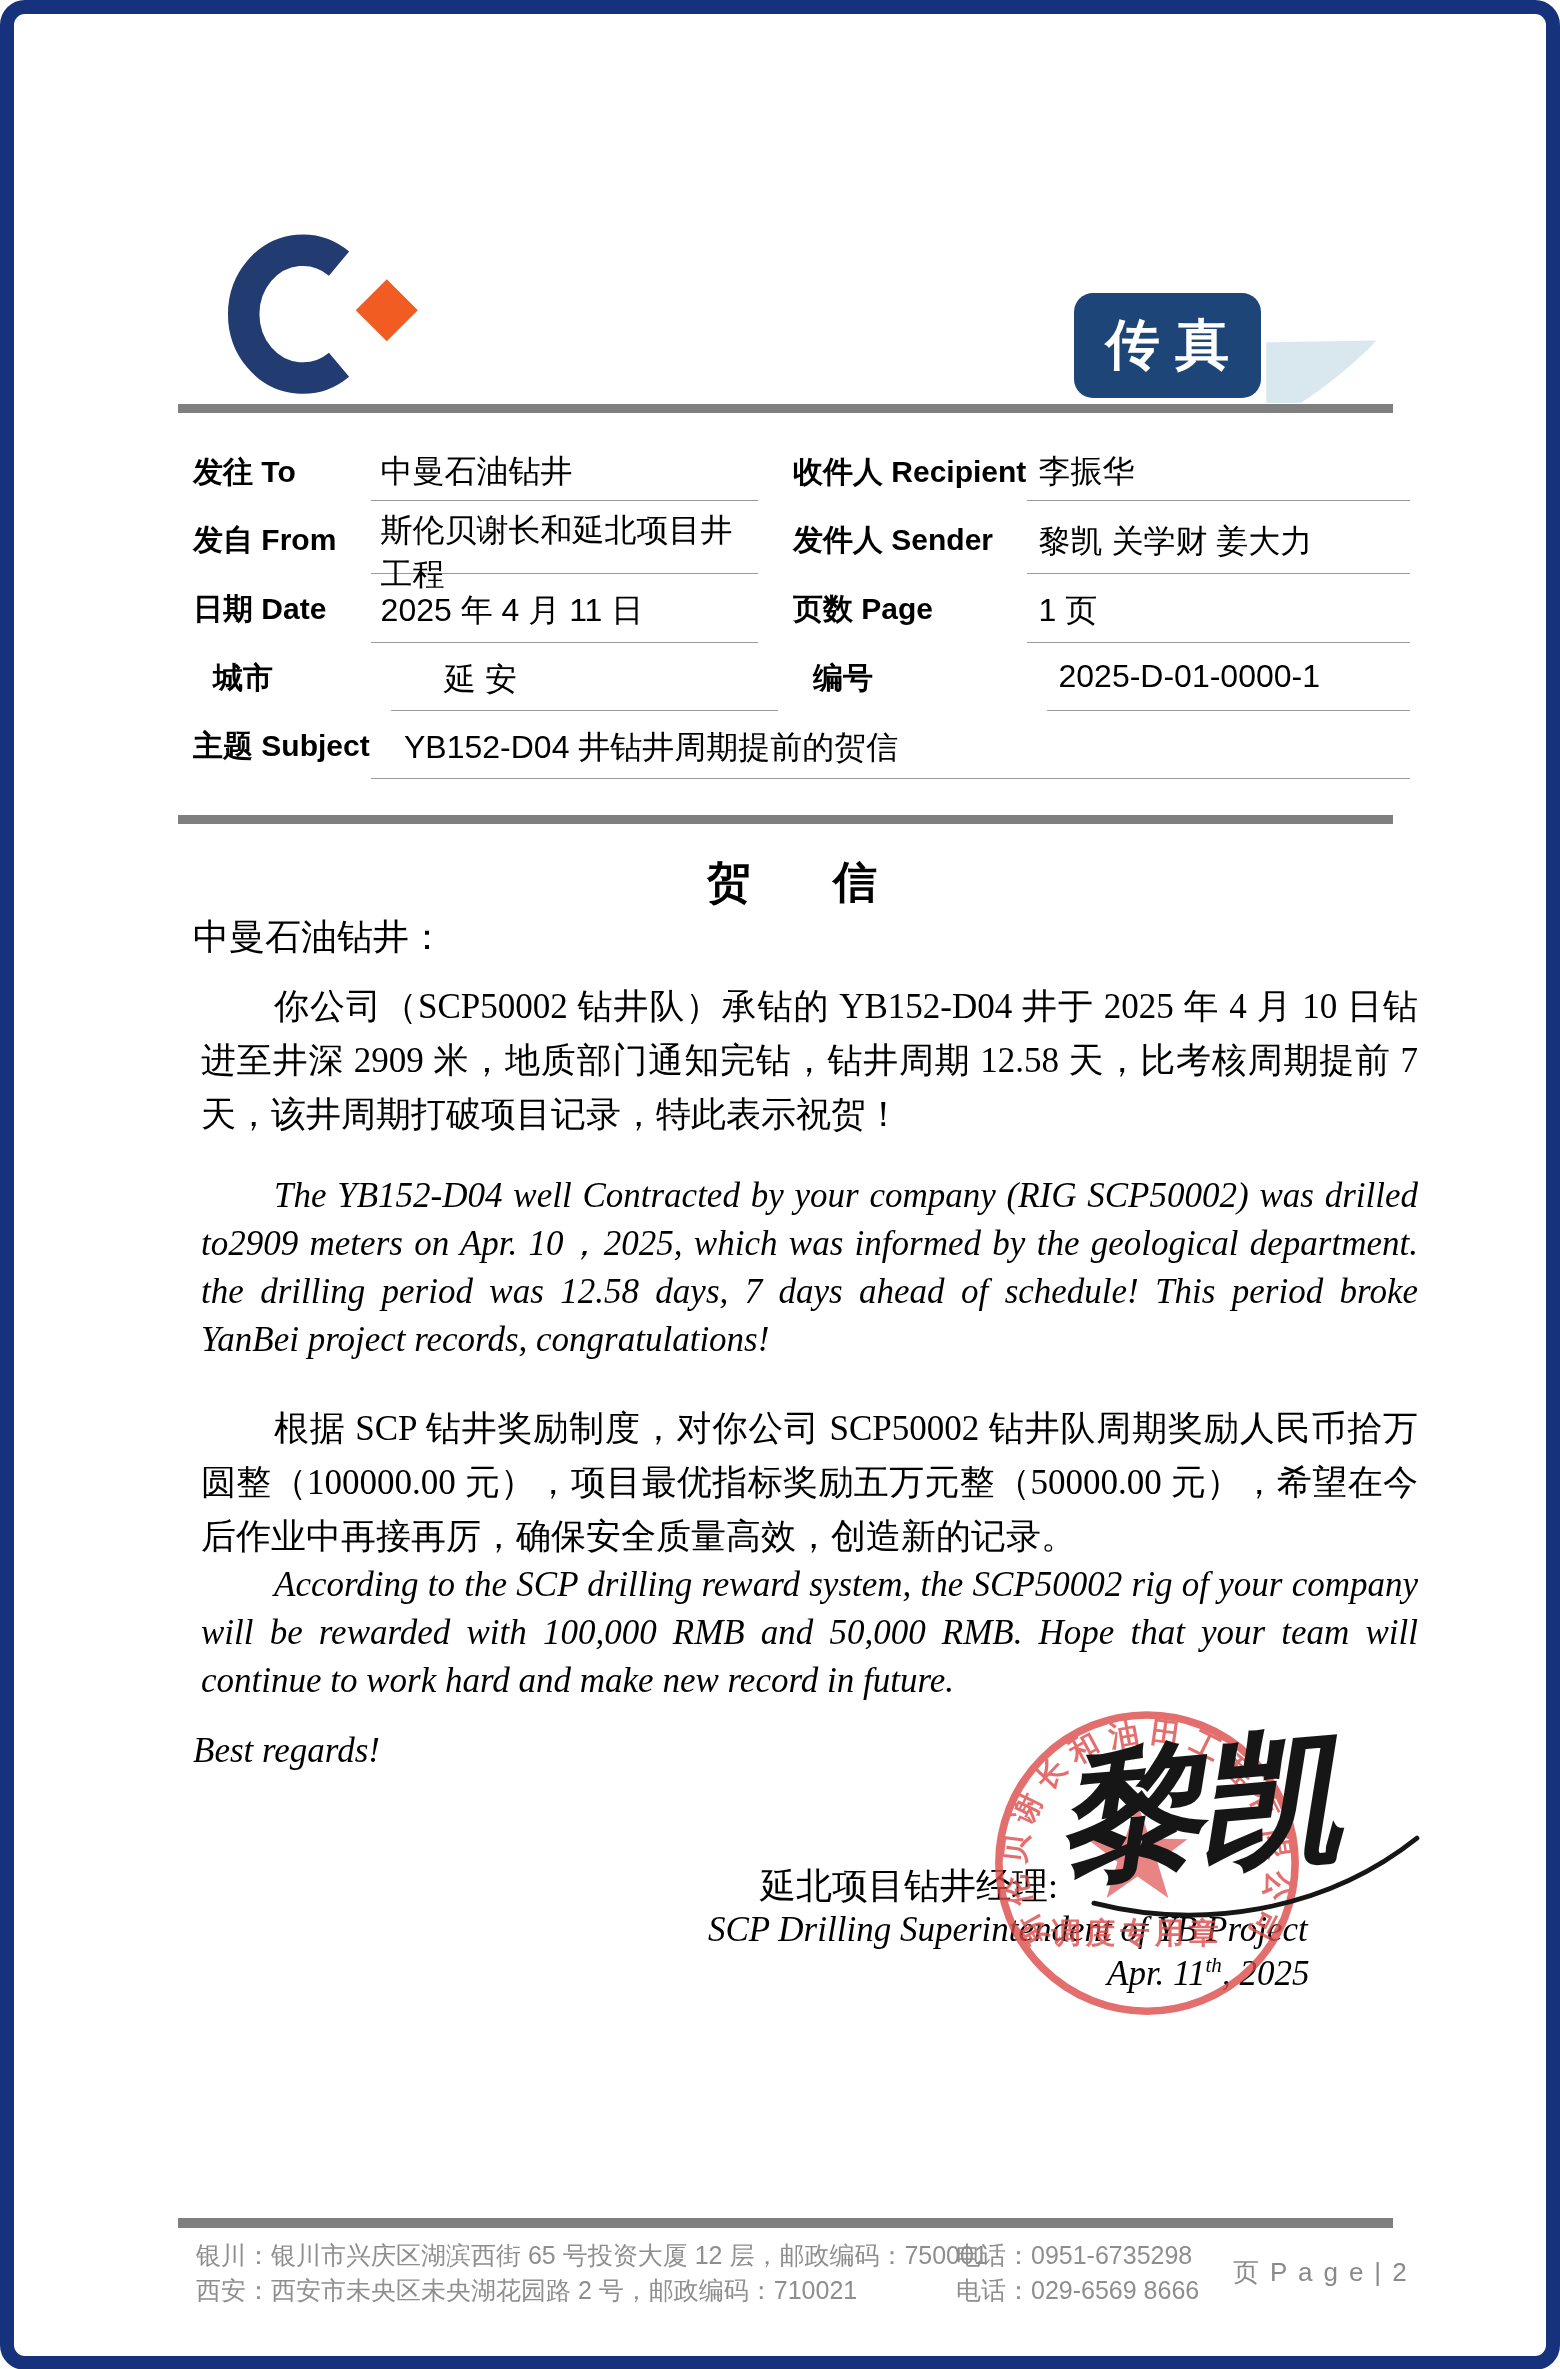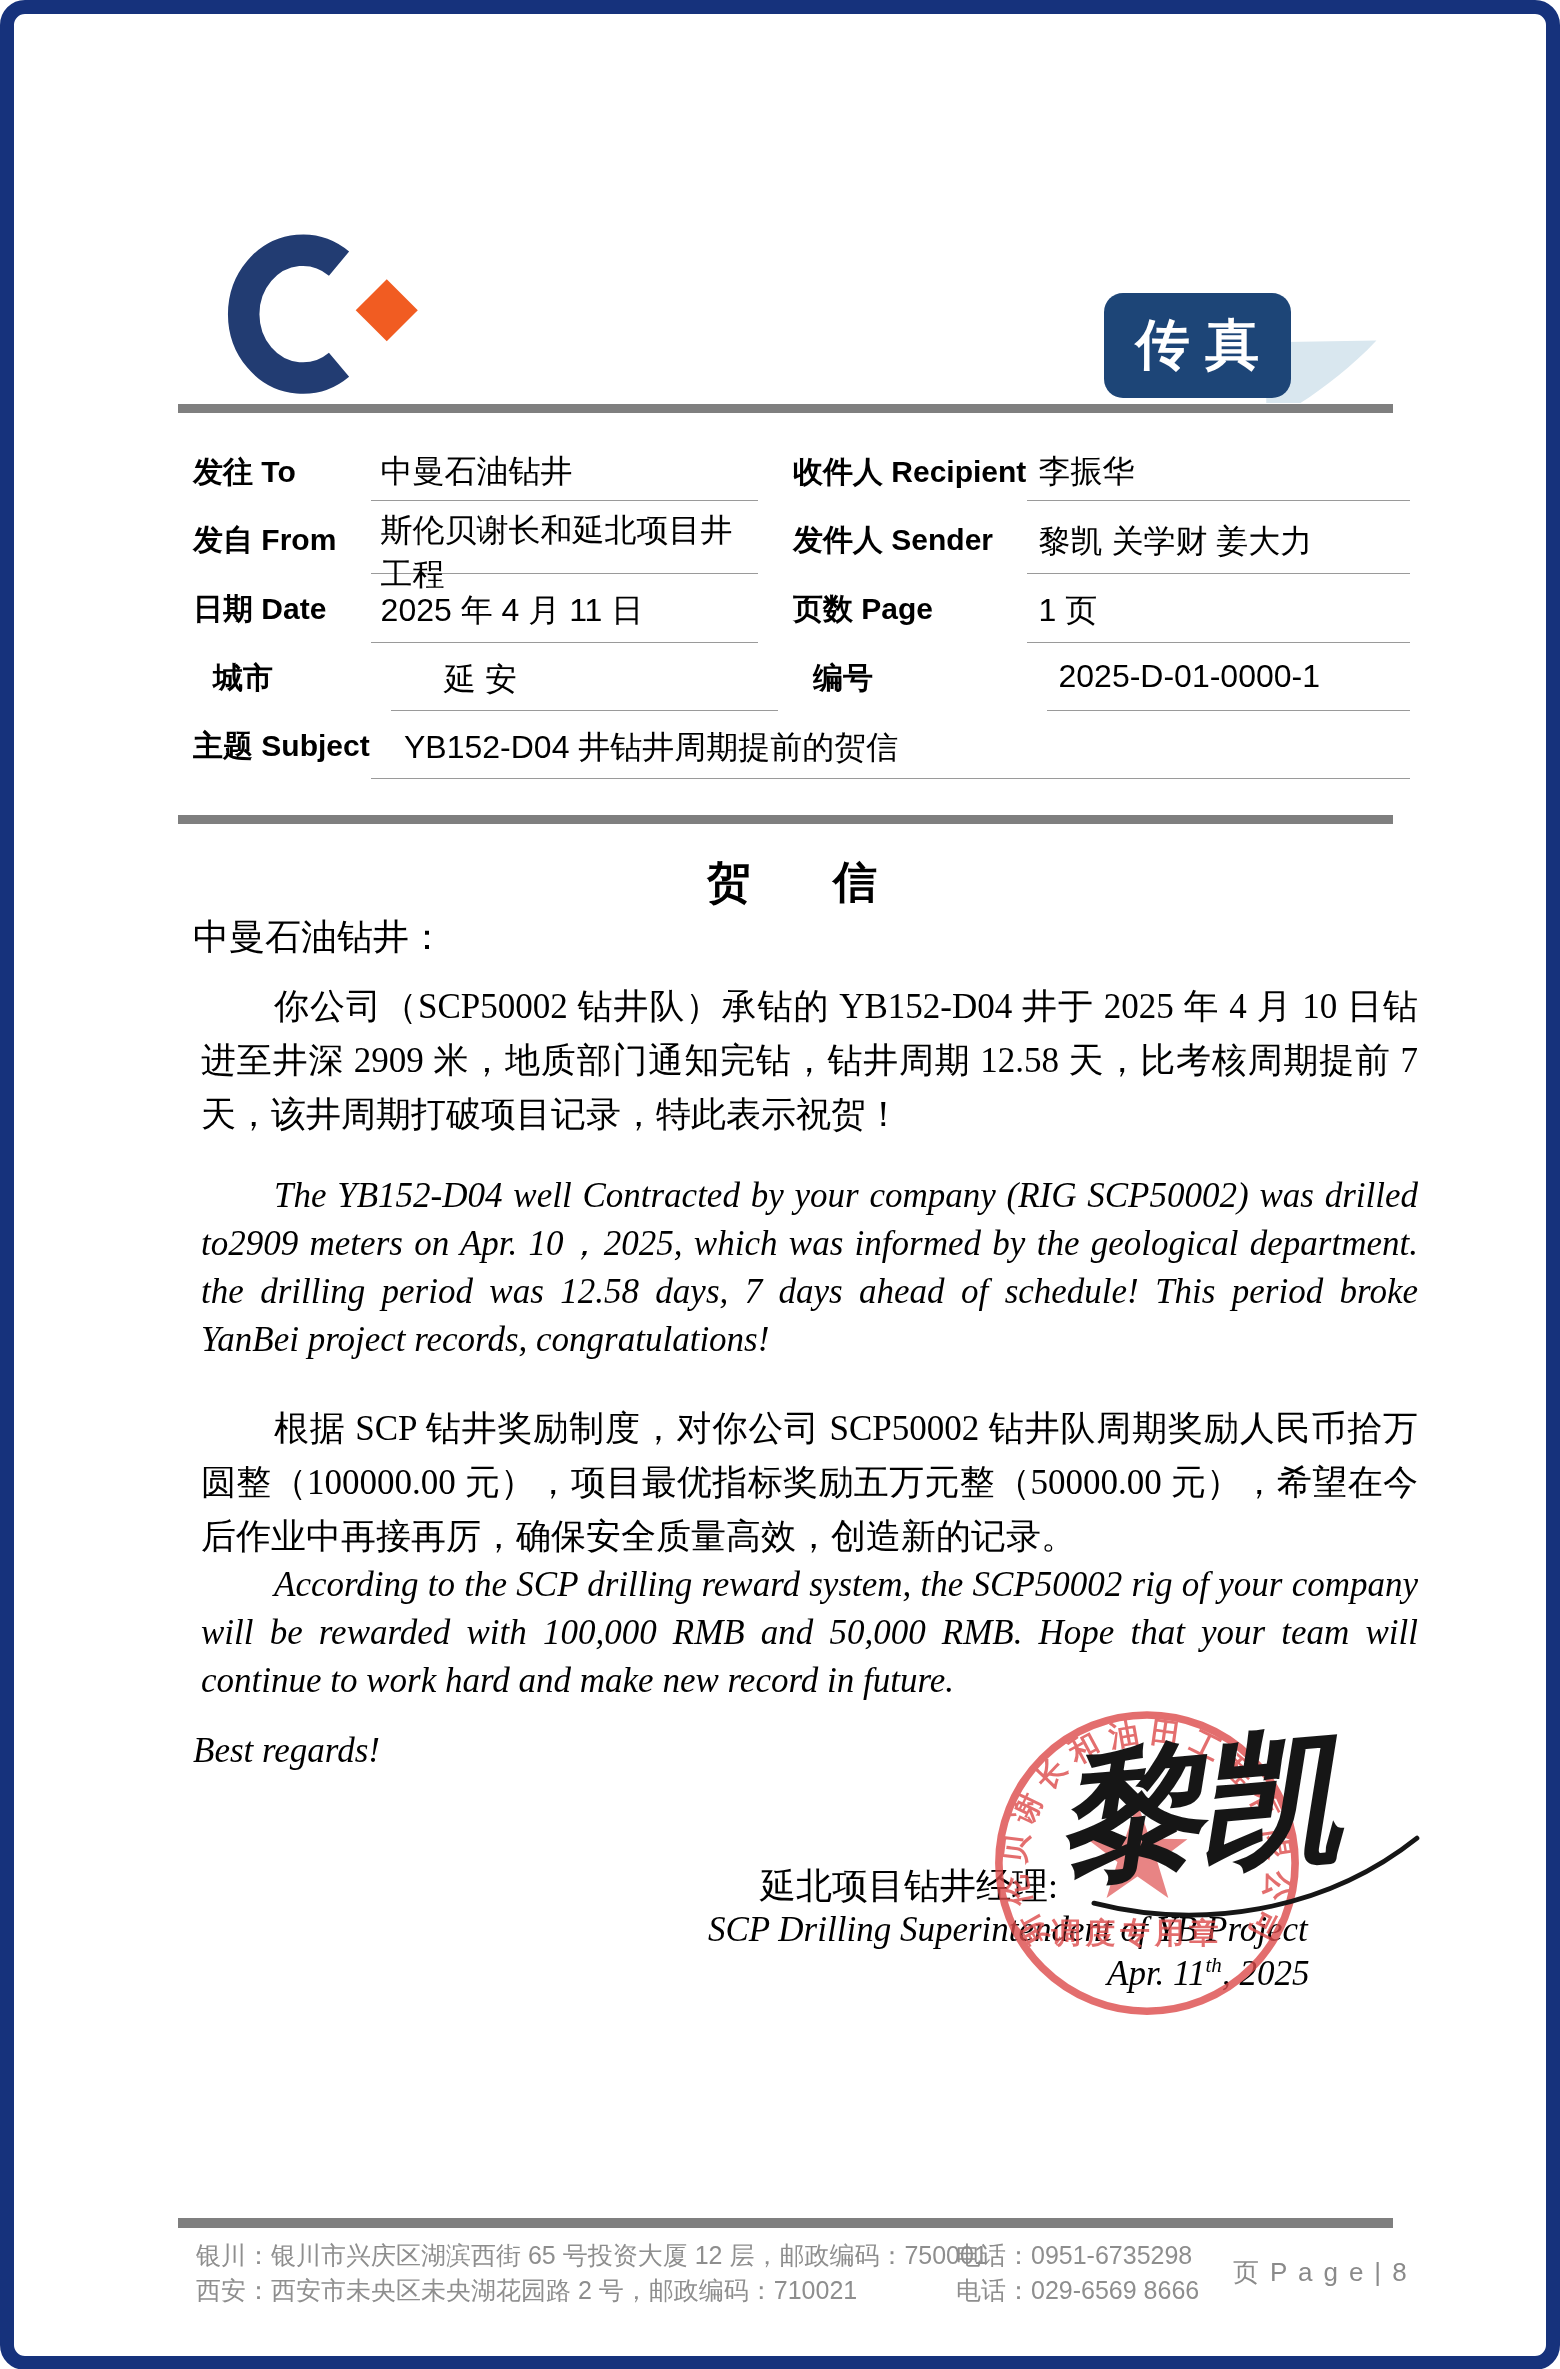--- a/index.html
+++ b/index.html
@@ -7,21 +7,21 @@
   .page{
     position:relative; width:1560px; height:2370px; box-sizing:border-box;
     background:#fff; border:14.3px solid #16327c; border-radius:25px; overflow:hidden;
   }
   .abs{position:absolute;}
   
   .logo-text-cn{font-family:"Liberation Serif", serif; font-size:35px; color:#57585c; letter-spacing:6.7px;}
   .logo-text-en{font-family:"Liberation Sans", sans-serif; font-size:30px; font-weight:bold; color:#54565a; letter-spacing:0.5px; margin-top:6.7px;}
   .logo-text-tag{font-family:"Liberation Sans", sans-serif; font-size:22px; color:#55565a; margin-top:2.9px;}
   .fax-badge{
-    left:1090px; top:279px; width:187px; height:105px; background:#1d4577; border-radius:19px;
+    left:1060px; top:279px; width:187px; height:105px; background:#1d4577; border-radius:19px;
     display:flex; align-items:center; justify-content:center; color:#fff; font-size:54px; font-weight:bold;
     letter-spacing:15.3px; padding-left:15.3px; box-sizing:border-box; z-index:3;
     font-family:"Liberation Serif", serif;
   }
   .hbar{background:#7f7f7f; height:8.6px;}
   
   .fax-table{left:179px; top:428px; width:1217px;}
   .t-row{display:flex; align-items:flex-start;}
   .t-label1{width:178px; font-weight:bold; font-size:30px; padding-top:9.6px;}
   .t-value1{width:387px; border-bottom:1.9px solid #9a9a9a; font-size:32px; padding:7.6px 0 5.7px 9.6px; box-sizing:border-box; align-self:stretch;}
@@ -130,16 +130,16 @@
   <svg class="abs sig-svg" width="411" height="268" viewBox="0 0 430 280">
     <text x="32" y="178" font-size="152" font-weight="600" fill="#161616" letter-spacing="-6" transform="rotate(-5 200 150)" font-family="Liberation Serif, serif" font-style="italic">黎凯</text>
     <path d="M 70,228 C 180,256 310,238 408,160" fill="none" stroke="#161616" stroke-width="5" stroke-linecap="round"></path>
   </svg>
 
   <div class="abs hbar" style="left:164px; top:2204px; width:1215px; height:9.6px;"></div>
   <div class="abs foot" style="left:182px; top:2225px;">银川：银川市兴庆区湖滨西街 65 号投资大厦 12 层，邮政编码：750001</div>
   <div class="abs foot" style="left:942px; top:2225px;">电话：0951-6735298</div>
   <div class="abs foot" style="left:182px; top:2260px;">西安：西安市未央区未央湖花园路 2 号，邮政编码：710021</div>
   <div class="abs foot" style="left:942px; top:2260px;">电话：029-6569 8666</div>
-  <div class="abs page-num" style="left:1219px; top:2241px;">页 P a g e | 8</div>
+  <div class="abs page-num" style="left:1219px; top:2241px;">页 P a g e | 2</div>
 
 </div>
 
 
 </body></html>

